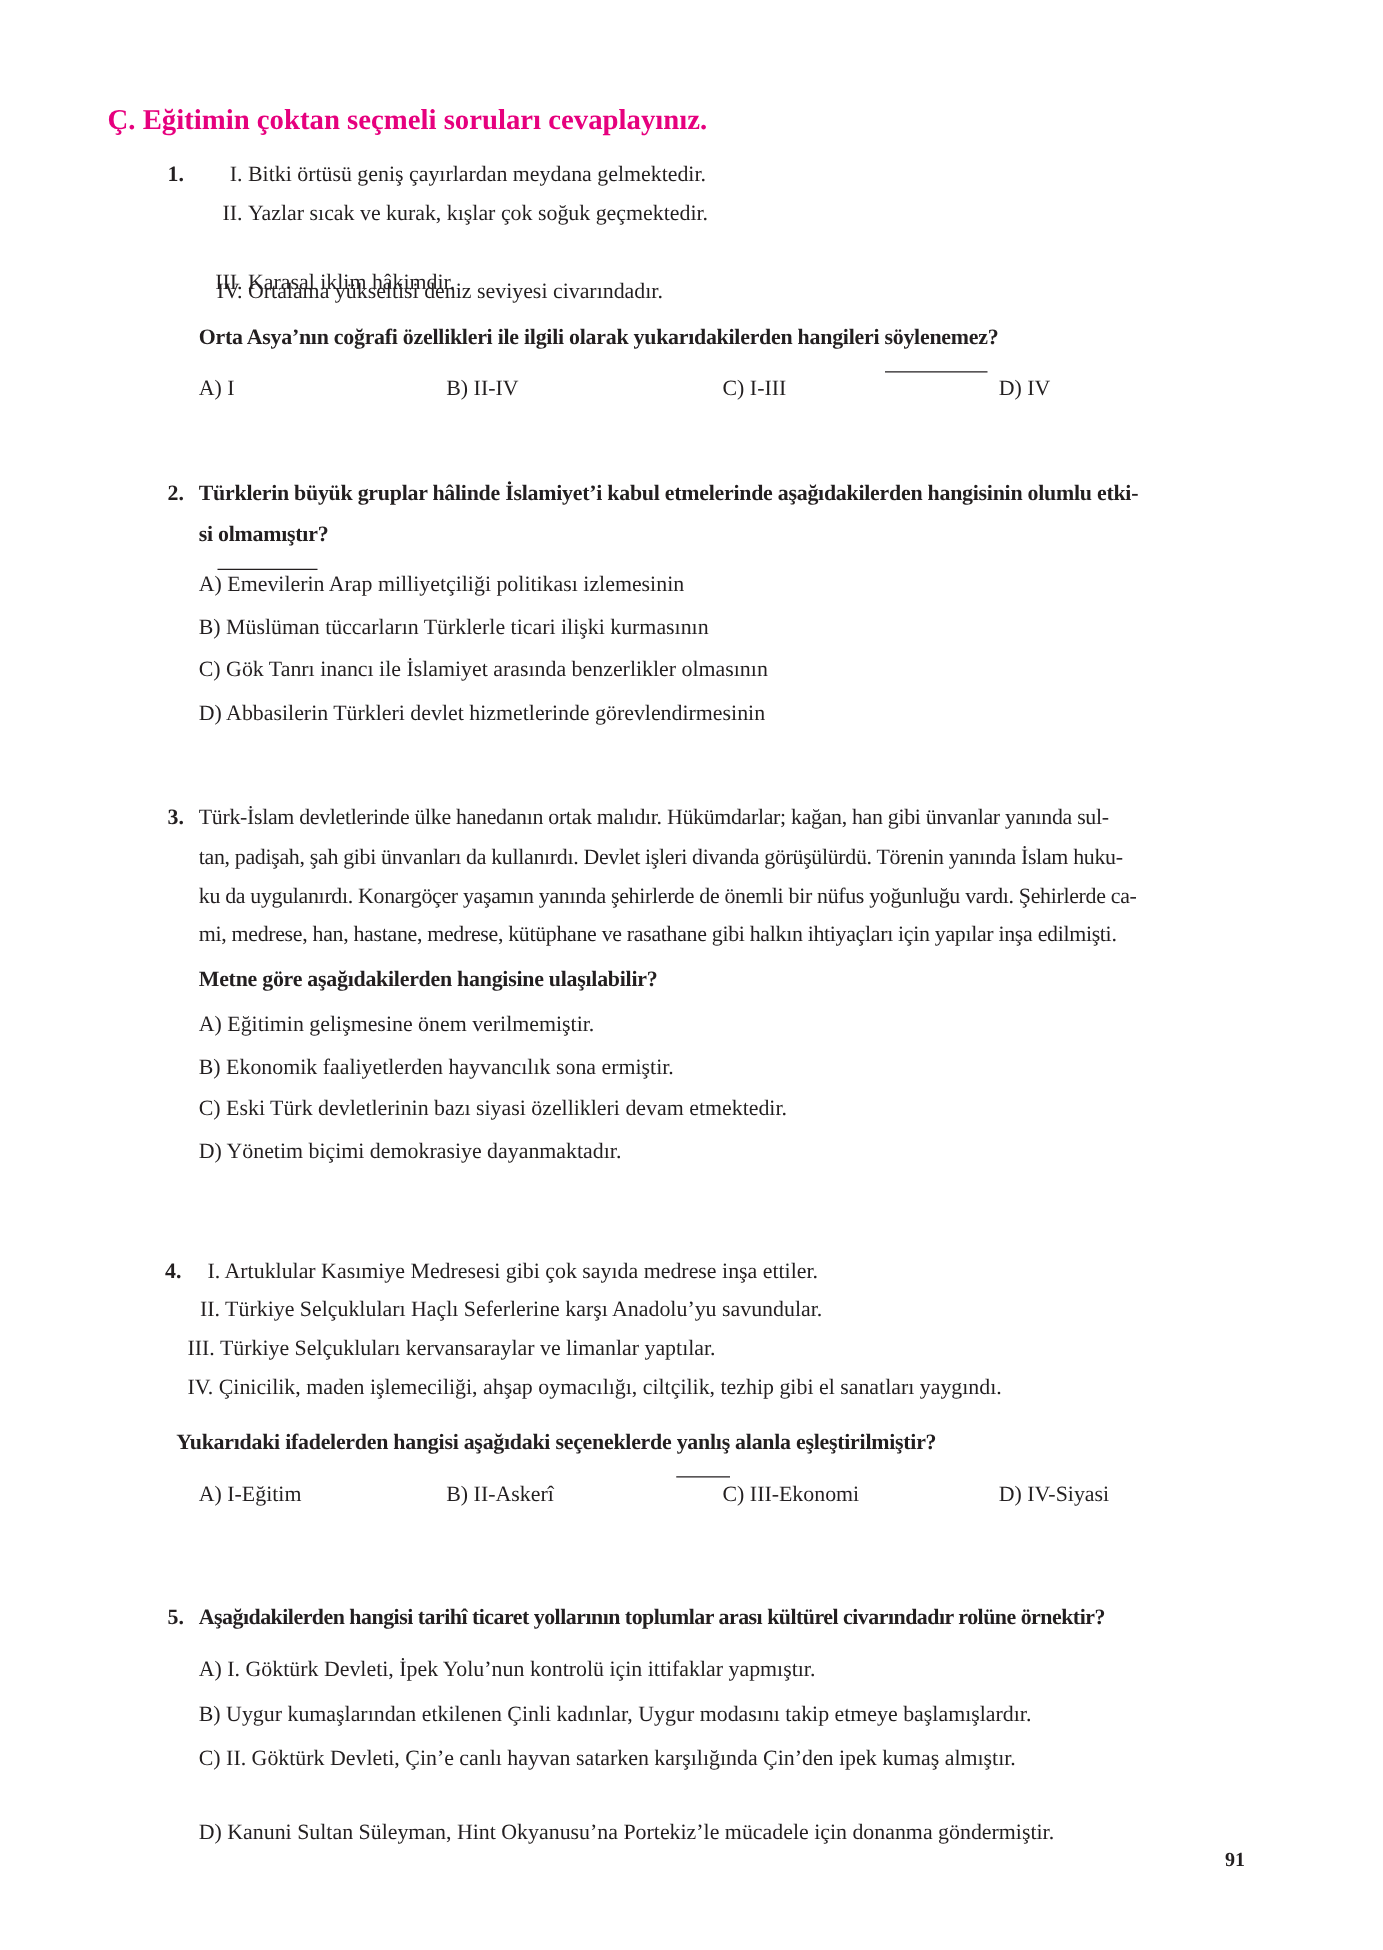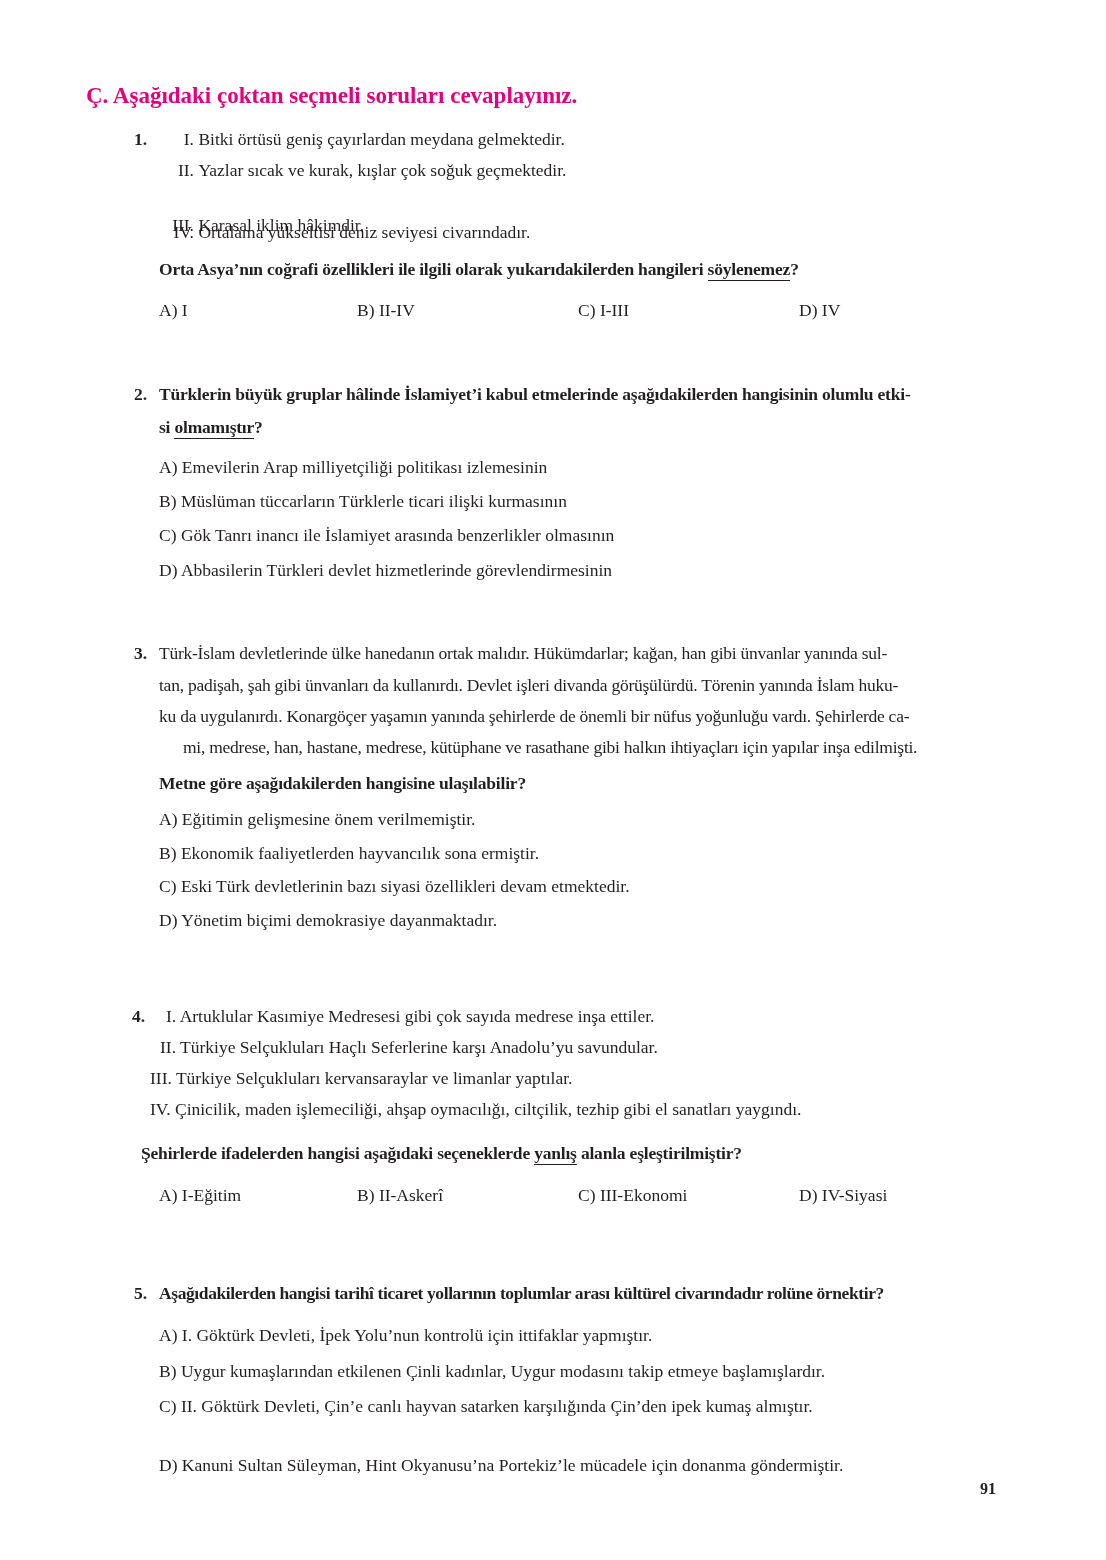--- a/index.html
+++ b/index.html
@@ -3,28 +3,28 @@
 <meta charset="utf-8">
 <style>
   html, body { margin:0; padding:0; background:#ffffff; }
   body { width:1106px; height:1560px; position:relative; overflow:hidden;
          font-family:"Liberation Serif","DejaVu Serif",serif; color:#231f20; }
   .abs { position:absolute; white-space:nowrap; }
   .heading { left:86px; top:83px; font-size:23px; font-weight:bold; color:#e6007e; }
   .qnum { font-weight:bold; font-size:17.5px; }
   .t { font-size:17.5px; }
   .b { font-weight:bold; font-size:17.5px; letter-spacing:-0.2px; }
-  .u { border-bottom:1.6px solid #231f20; padding-bottom:1px; }
+  .u { border-bottom:1.6px solid #231f20; padding-bottom:18px; }
   .roman { display:inline-block; text-align:right; }
   .pnum { font-weight:bold; font-size:16px; }
 </style>
 </head>
 <body>
 
-<div class="abs heading">Ç.  Aşağıdaki çoktan seçmeli soruları cevaplayınız.</div>
+<div class="abs heading">Ç.  Eğitimin çoktan seçmeli soruları cevaplayınız.</div>
 
 <div>
   <div class="abs qnum" style="left:134px;top:129px;">1.</div>
   <div class="abs t" style="left:150px;top:129px;">
     <span class="roman" style="width:44px;">I.</span>&nbsp;<span>Bitki örtüsü geniş çayırlardan meydana gelmektedir.</span>
   </div>
   <div class="abs t" style="left:150px;top:160px;">
     <span class="roman" style="width:44px;">II.</span>&nbsp;<span>Yazlar sıcak ve kurak, kışlar çok soğuk geçmektedir.</span>
   </div>
   <div class="abs t" style="left:150px;top:191px;margin-top:24px;">
@@ -52,21 +52,21 @@
   <div class="abs t" style="left:159px;top:491px;">B) Müslüman tüccarların Türklerle ticari ilişki kurmasının</div>
   <div class="abs t" style="left:159px;top:525px;">C) Gök Tanrı inancı ile İslamiyet arasında benzerlikler olmasının</div>
   <div class="abs t" style="left:159px;top:560px;">D) Abbasilerin Türkleri devlet hizmetlerinde görevlendirmesinin</div>
 </div>
 
 <div>
   <div class="abs qnum" style="left:134px;top:643px;">3.</div>
   <div class="abs t" style="left:159px;top:643px;letter-spacing:-0.25px;">Türk-İslam devletlerinde ülke hanedanın ortak malıdır. Hükümdarlar; kağan, han gibi ünvanlar yanında sul-</div>
   <div class="abs t" style="left:159px;top:675px;letter-spacing:-0.25px;">tan, padişah, şah gibi ünvanları da kullanırdı. Devlet işleri divanda görüşülürdü. Törenin yanında İslam huku-</div>
   <div class="abs t" style="left:159px;top:706px;letter-spacing:-0.25px;">ku da uygulanırdı. Konargöçer yaşamın yanında şehirlerde de önemli bir nüfus yoğunluğu vardı. Şehirlerde ca-</div>
-  <div class="abs t" style="left:159px;top:737px;letter-spacing:-0.25px;margin-left:24px;">mi, medrese, han, hastane, medrese, kütüphane ve rasathane gibi halkın ihtiyaçları için yapılar inşa edilmişti.</div>
+  <div class="abs t" style="left:159px;top:737px;letter-spacing:-0.25px;">mi, medrese, han, hastane, medrese, kütüphane ve rasathane gibi halkın ihtiyaçları için yapılar inşa edilmişti.</div>
   <div class="abs b" style="left:159px;top:773px;">Metne göre aşağıdakilerden hangisine ulaşılabilir?</div>
   <div class="abs t" style="left:159px;top:809px;">A) Eğitimin gelişmesine önem verilmemiştir.</div>
   <div class="abs t" style="left:159px;top:843px;">B) Ekonomik faaliyetlerden hayvancılık sona ermiştir.</div>
   <div class="abs t" style="left:159px;top:876px;">C) Eski Türk devletlerinin bazı siyasi özellikleri devam etmektedir.</div>
   <div class="abs t" style="left:159px;top:910px;">D) Yönetim biçimi demokrasiye dayanmaktadır.</div>
 </div>
 
 <div>
   <div class="abs qnum" style="left:132px;top:1006px;">4.</div>
   <div class="abs t" style="left:166px;top:1006px;">
@@ -75,21 +75,21 @@
   <div class="abs t" style="left:160px;top:1037px;">
     <span>II.</span> <span>Türkiye Selçukluları Haçlı Seferlerine karşı Anadolu’yu savundular.</span>
   </div>
   <div class="abs t" style="left:150px;top:1068px;">
     <span>III.</span> <span>Türkiye Selçukluları kervansaraylar ve limanlar yaptılar.</span>
   </div>
   <div class="abs t" style="left:150px;top:1099px;">
     <span>IV.</span> <span>Çinicilik, maden işlemeciliği, ahşap oymacılığı, ciltçilik, tezhip gibi el sanatları yaygındı.</span>
   </div>
   <div class="abs b" style="left:141px;top:1143px;">
-    <span>Şehirlerde ifadelerden hangisi aşağıdaki seçeneklerde </span><span class="u">yanlış</span><span> alanla eşleştirilmiştir?</span>
+    <span>Yukarıdaki ifadelerden hangisi aşağıdaki seçeneklerde </span><span class="u">yanlış</span><span> alanla eşleştirilmiştir?</span>
   </div>
   <div class="abs t" style="left:159px;top:1185px;">A) I-Eğitim</div>
   <div class="abs t" style="left:357px;top:1185px;">B) II-Askerî</div>
   <div class="abs t" style="left:578px;top:1185px;">C) III-Ekonomi</div>
   <div class="abs t" style="left:799px;top:1185px;">D) IV-Siyasi</div>
 </div>
 
 <div>
   <div class="abs qnum" style="left:134px;top:1283px;">5.</div>
   <div class="abs b" style="left:159px;top:1283px;letter-spacing:-0.4px;">Aşağıdakilerden hangisi tarihî ticaret yollarının toplumlar arası kültürel civarındadır rolüne örnektir?</div>

